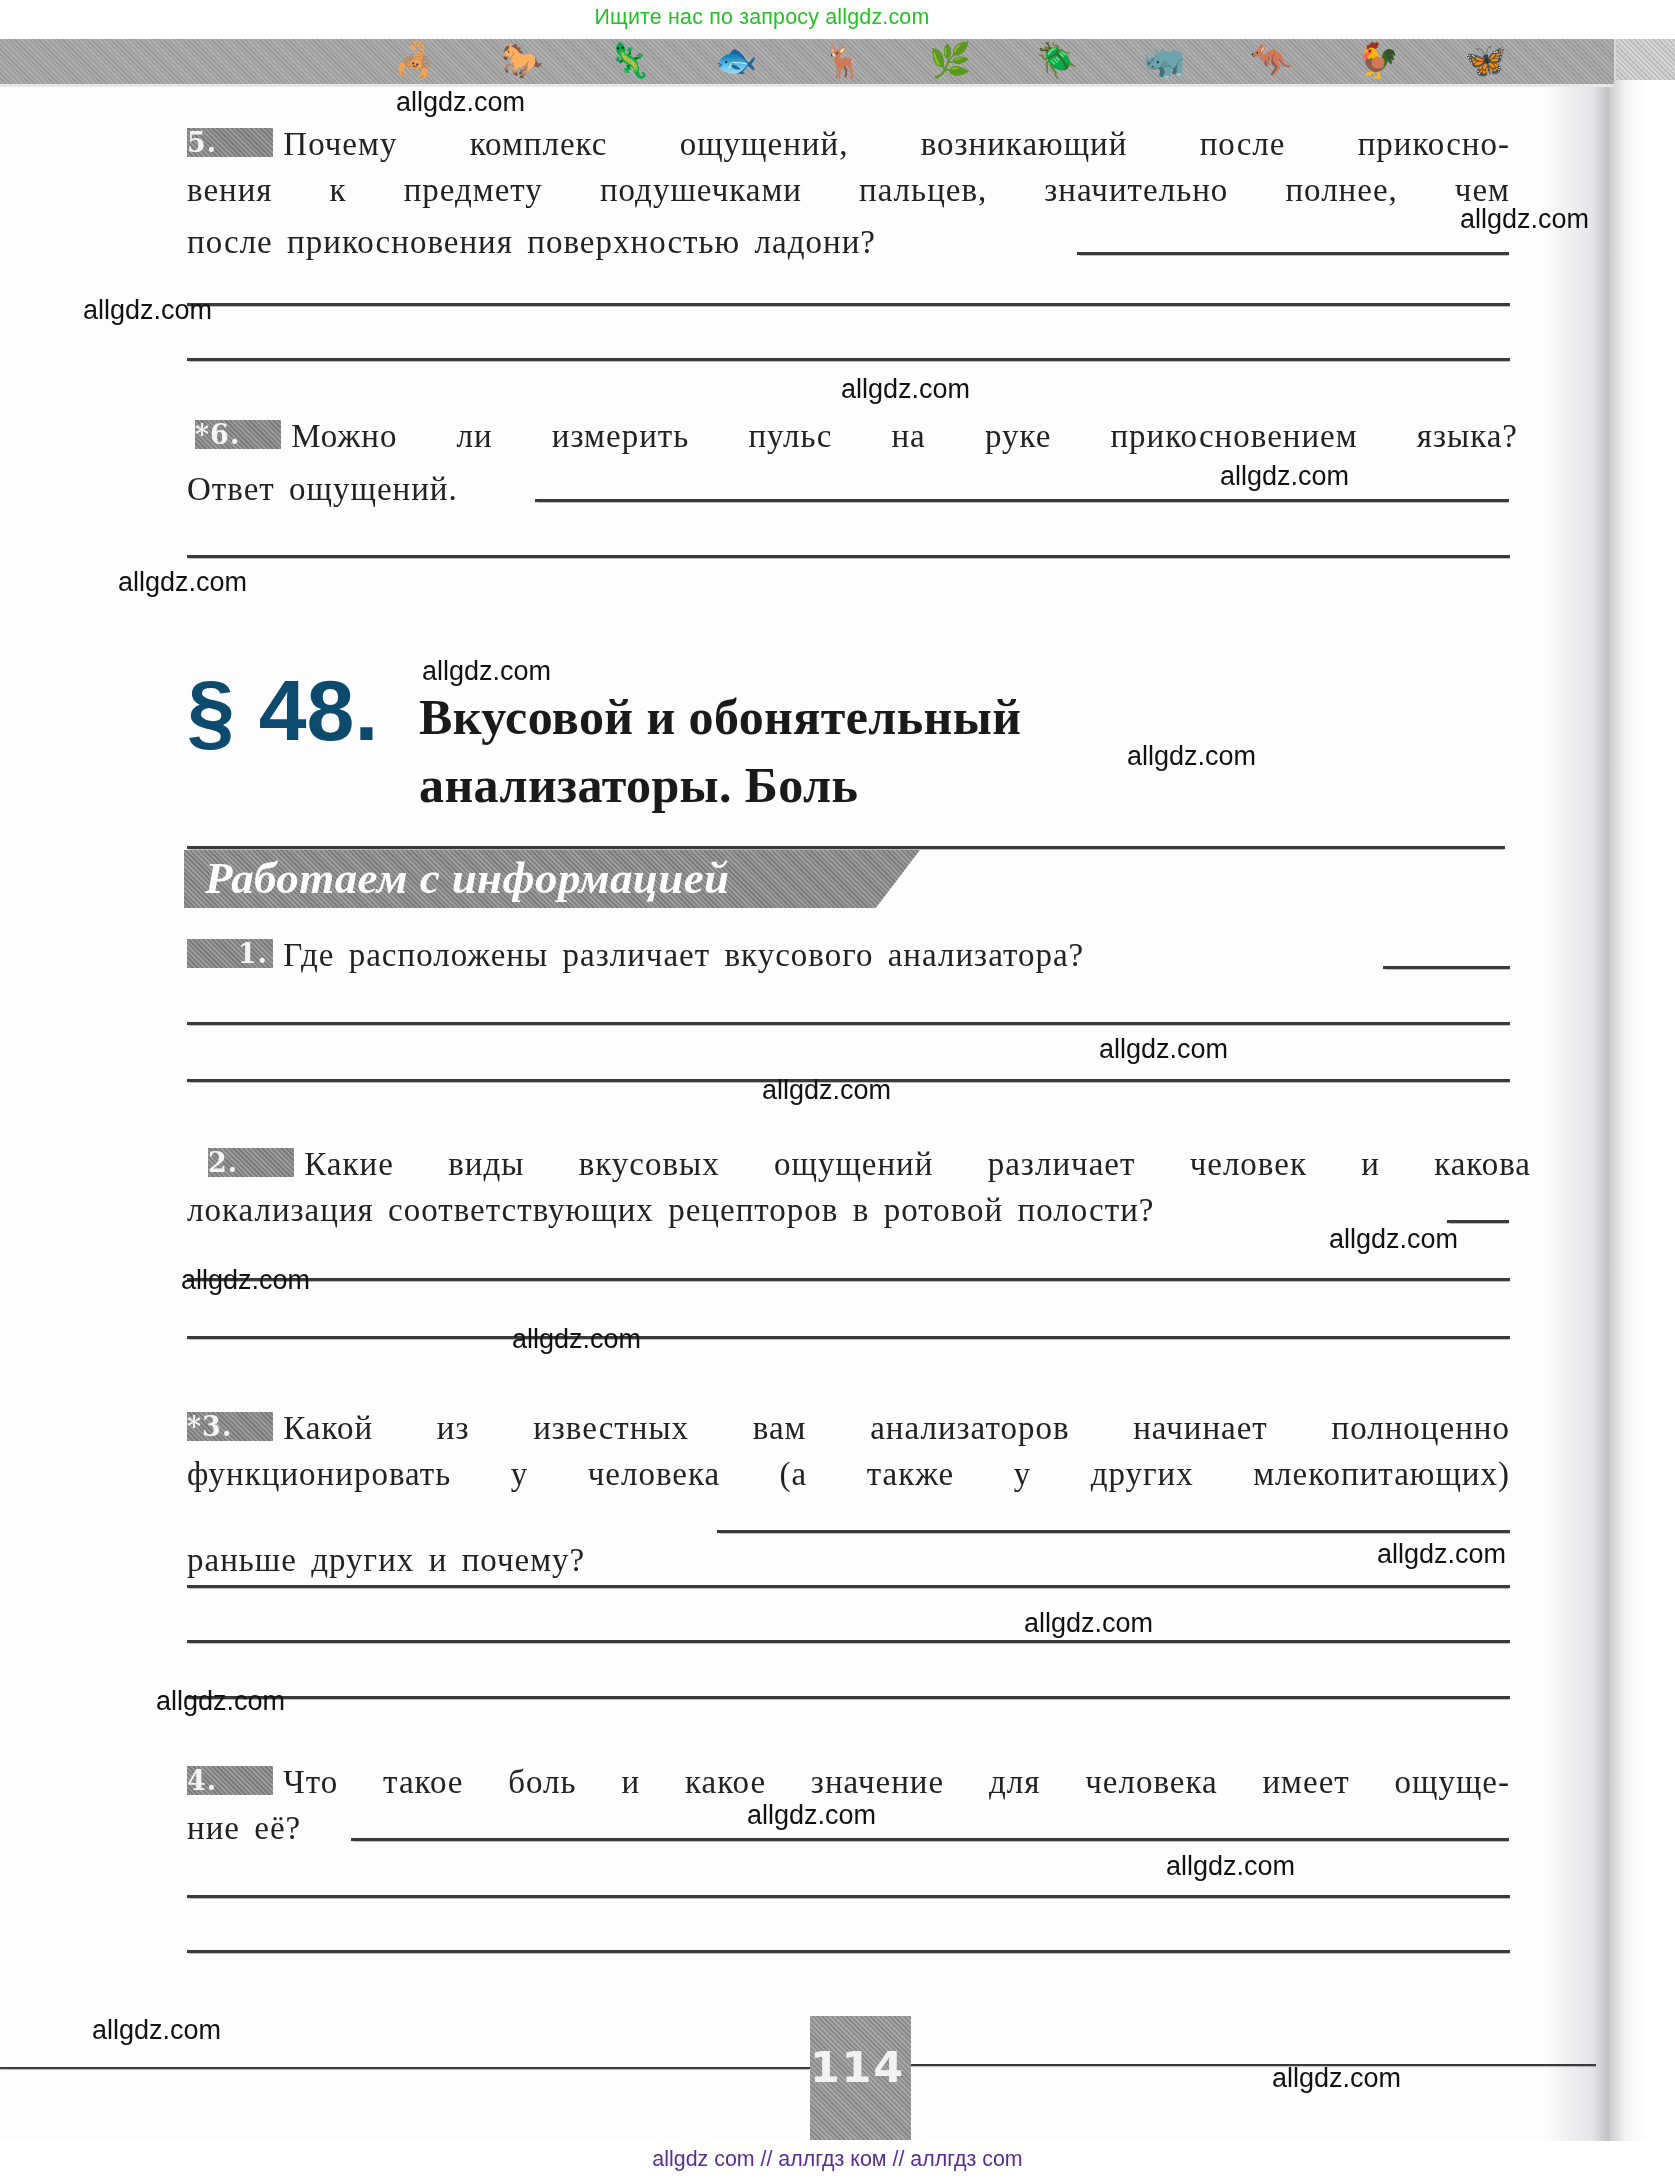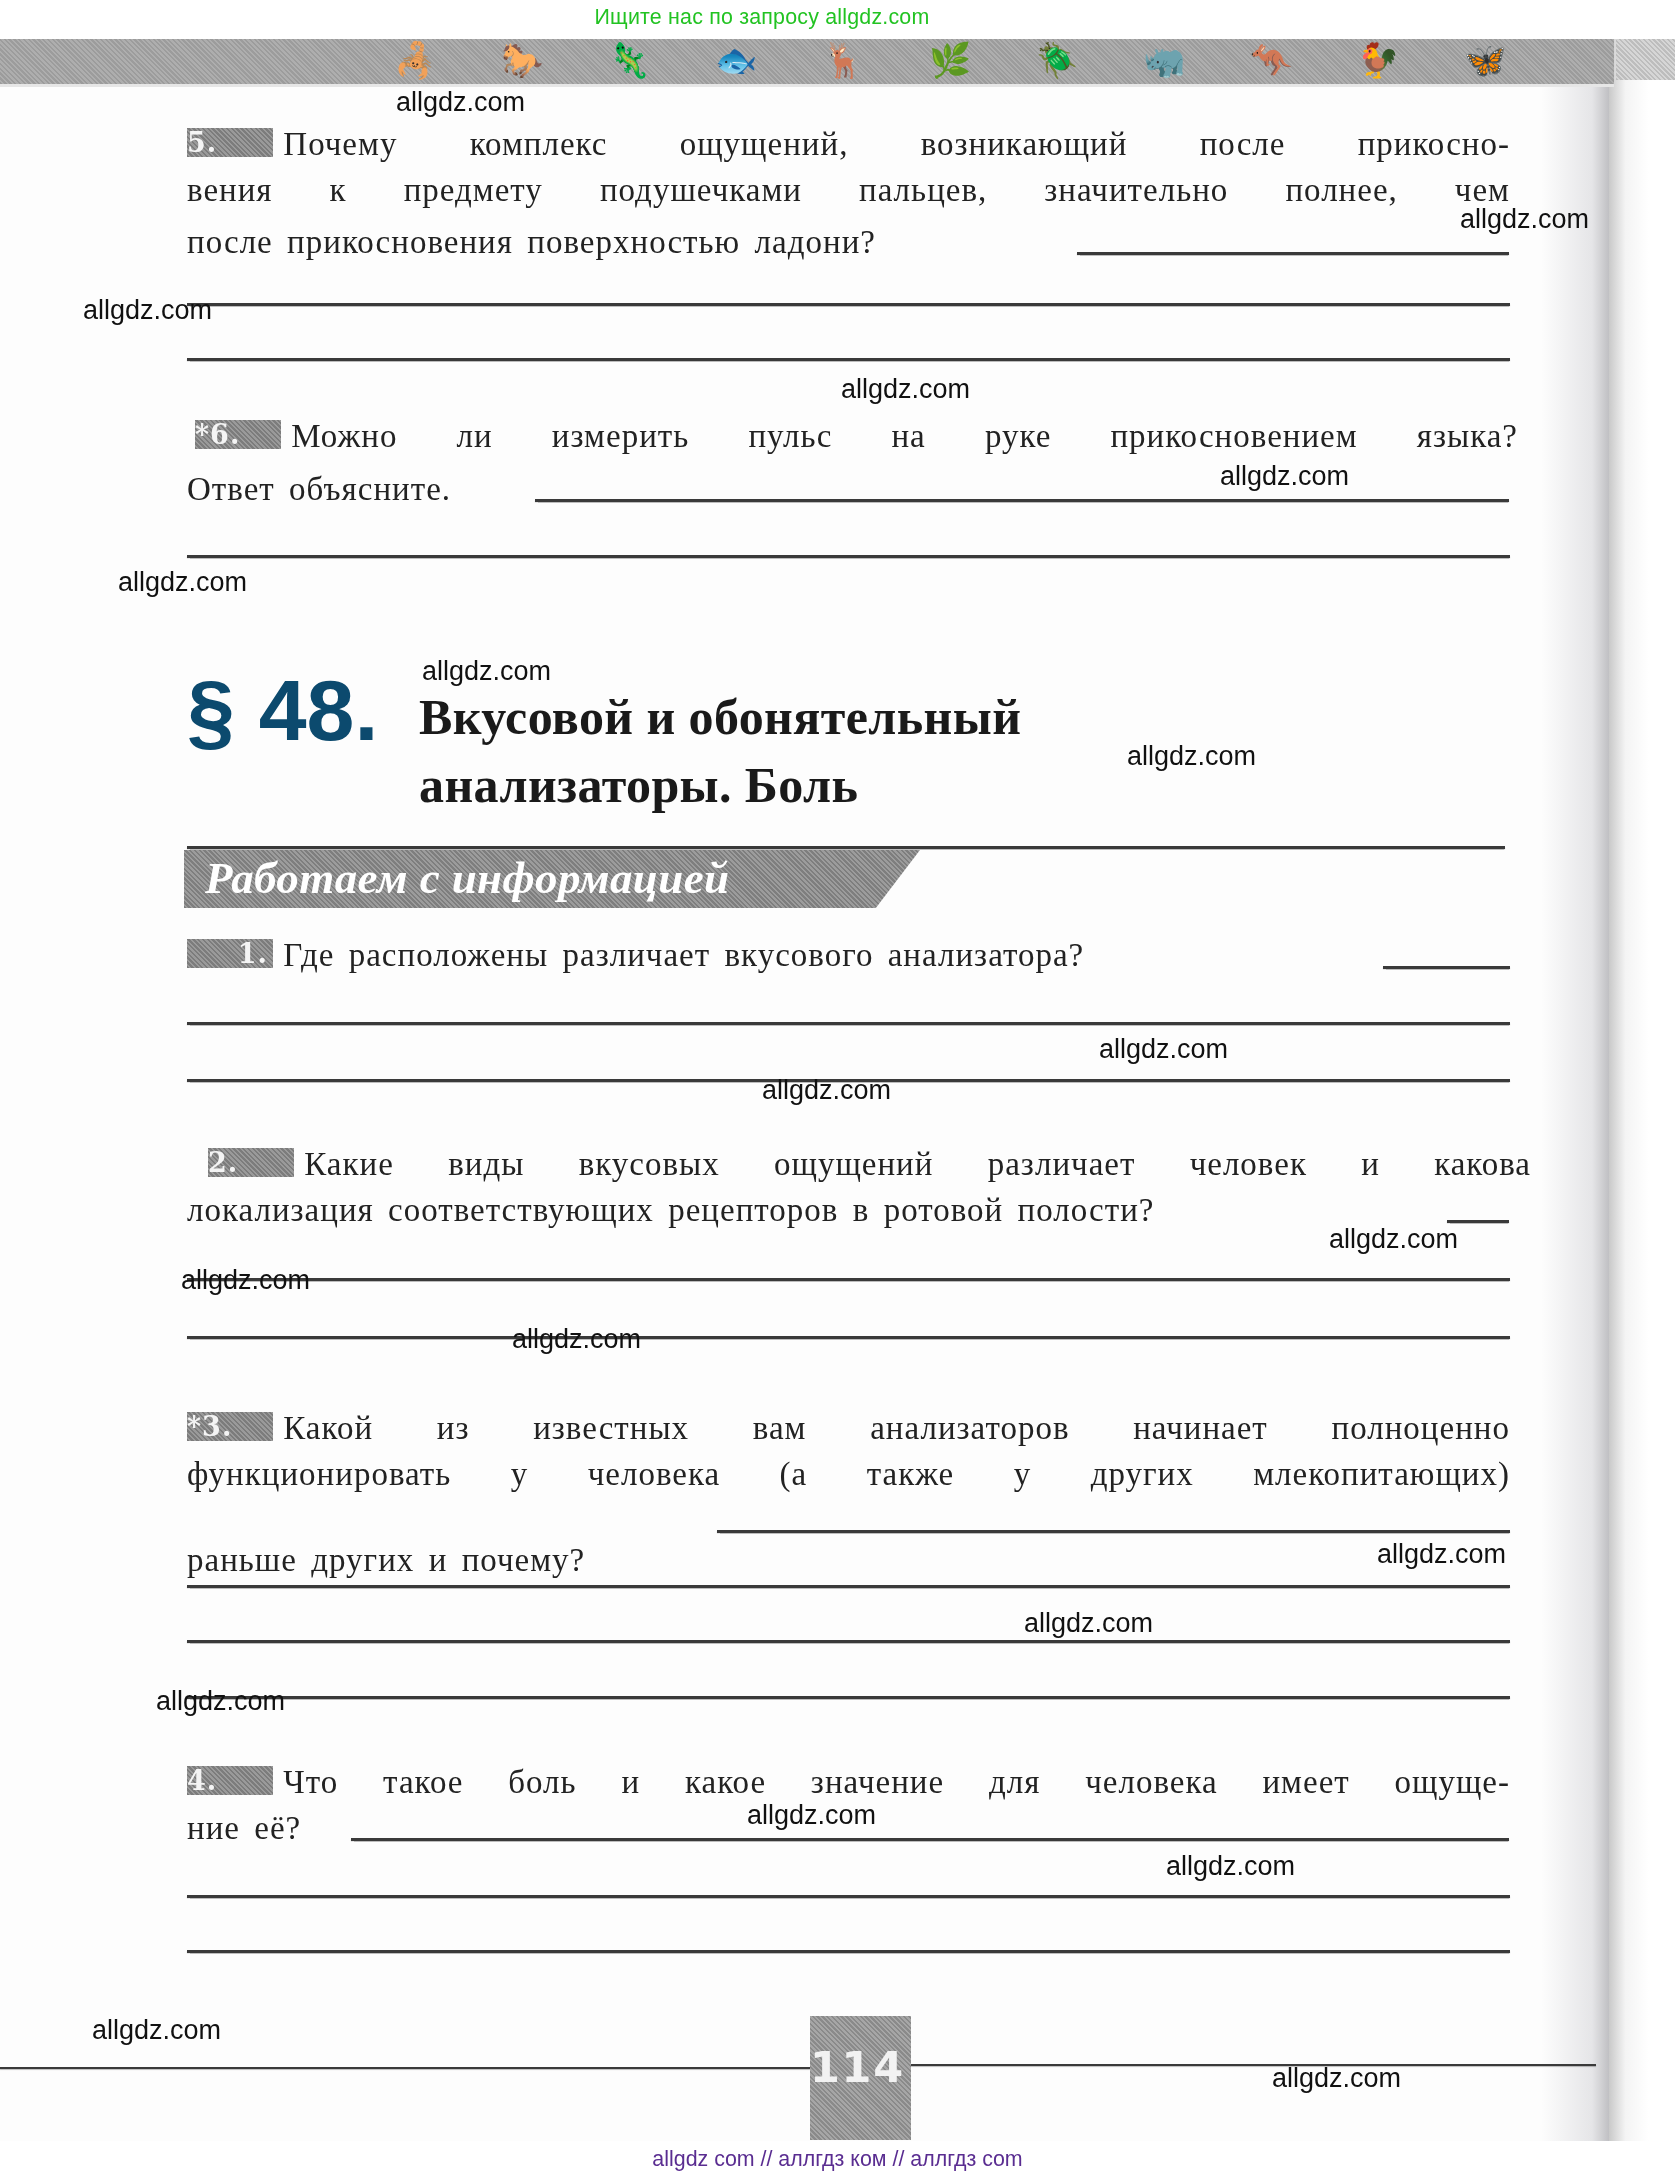--- a/index.html
+++ b/index.html
@@ -126,21 +126,21 @@
 </div>
 
 <div class="qline justify" style="top:122px;"><span class="qnum">5.</span><span>Почему комплекс ощущений, возникающий после прикосно-</span></div>
 <div class="qline justify" style="top:168px;">вения к предмету подушечками пальцев, значительно полнее, чем</div>
 <div class="qline" style="top:220px;">после прикосновения поверхностью ладони?</div>
 <div class="rule" style="top:252px; left:1077px; width:432px;"></div>
 <div class="rule" style="top:303px; left:187px; width:1323px;"></div>
 <div class="rule" style="top:358px; left:187px; width:1323px;"></div>
 
 <div class="qline justify" style="top:414px;padding-left:8px;"><span class="qnum">*6.</span><span>Можно ли измерить пульс на руке прикосновением языка?</span></div>
-<div class="qline" style="top:467px;">Ответ объясните.</div>
+<div class="qline" style="top:467px;">Ответ ощущений.</div>
 <div class="rule" style="top:499px; left:535px; width:974px;"></div>
 <div class="rule" style="top:555px; left:187px; width:1323px;"></div>
 
 <div class="abs sec-sign">§ 48.</div>
 <div class="abs sec-title" style="top:687px;">Вкусовой и обонятельный</div>
 <div class="abs sec-title" style="top:755px;">анализаторы. Боль</div>
 <div class="rule" style="top:846px; left:187px; width:1318px;"></div>
 <div class="abs info-banner"></div>
 <div class="abs info-banner-text">Работаем с информацией</div>
 

